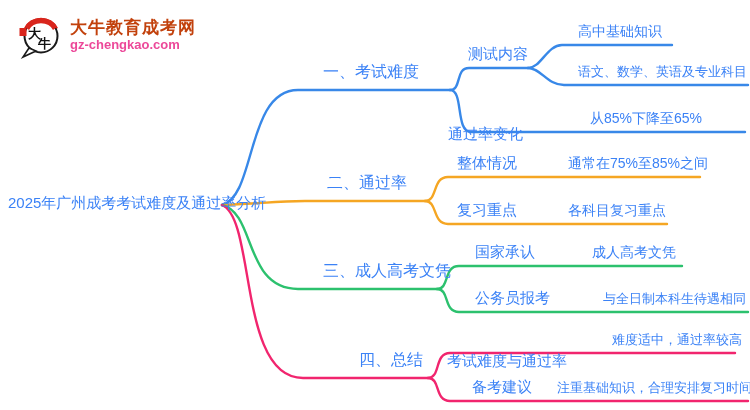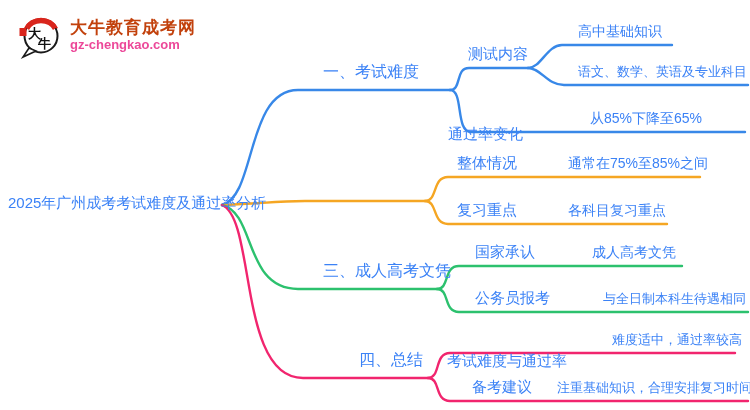--- a/index.html
+++ b/index.html
@@ -67,20 +67,21 @@
 
   <div class="node central" style="left:8px;top:194px;">2025年广州成考考试难度及通过率分析</div>
 
   <div class="node branch" style="left:323px;top:62px;">一、考试难度</div>
   <div class="node sub" style="left:468px;top:45px;">测试内容</div>
   <div class="node leaf" style="left:578px;top:23px;">高中基础知识</div>
   <div class="node leaf-sm" style="left:578px;top:64px;">语文、数学、英语及专业科目</div>
   <div class="node sub" style="left:448px;top:109px;margin-top:16px;">通过率变化</div>
   <div class="node leaf" style="left:590px;top:110px;">从85%下降至65%</div>
 
+  <div class="node branch" style="left:327px;top:173px;">二、通过率</div>
   <div class="node sub" style="left:457px;top:154px;">整体情况</div>
   <div class="node leaf" style="left:568px;top:155px;">通常在75%至85%之间</div>
   <div class="node sub" style="left:457px;top:201px;">复习重点</div>
   <div class="node leaf" style="left:568px;top:202px;">各科目复习重点</div>
 
   <div class="node branch" style="left:323px;top:261px;">三、成人高考文凭</div>
   <div class="node sub" style="left:475px;top:243px;">国家承认</div>
   <div class="node leaf" style="left:592px;top:244px;">成人高考文凭</div>
   <div class="node sub" style="left:475px;top:289px;">公务员报考</div>
   <div class="node leaf-sm" style="left:603px;top:291px;">与全日制本科生待遇相同</div>

